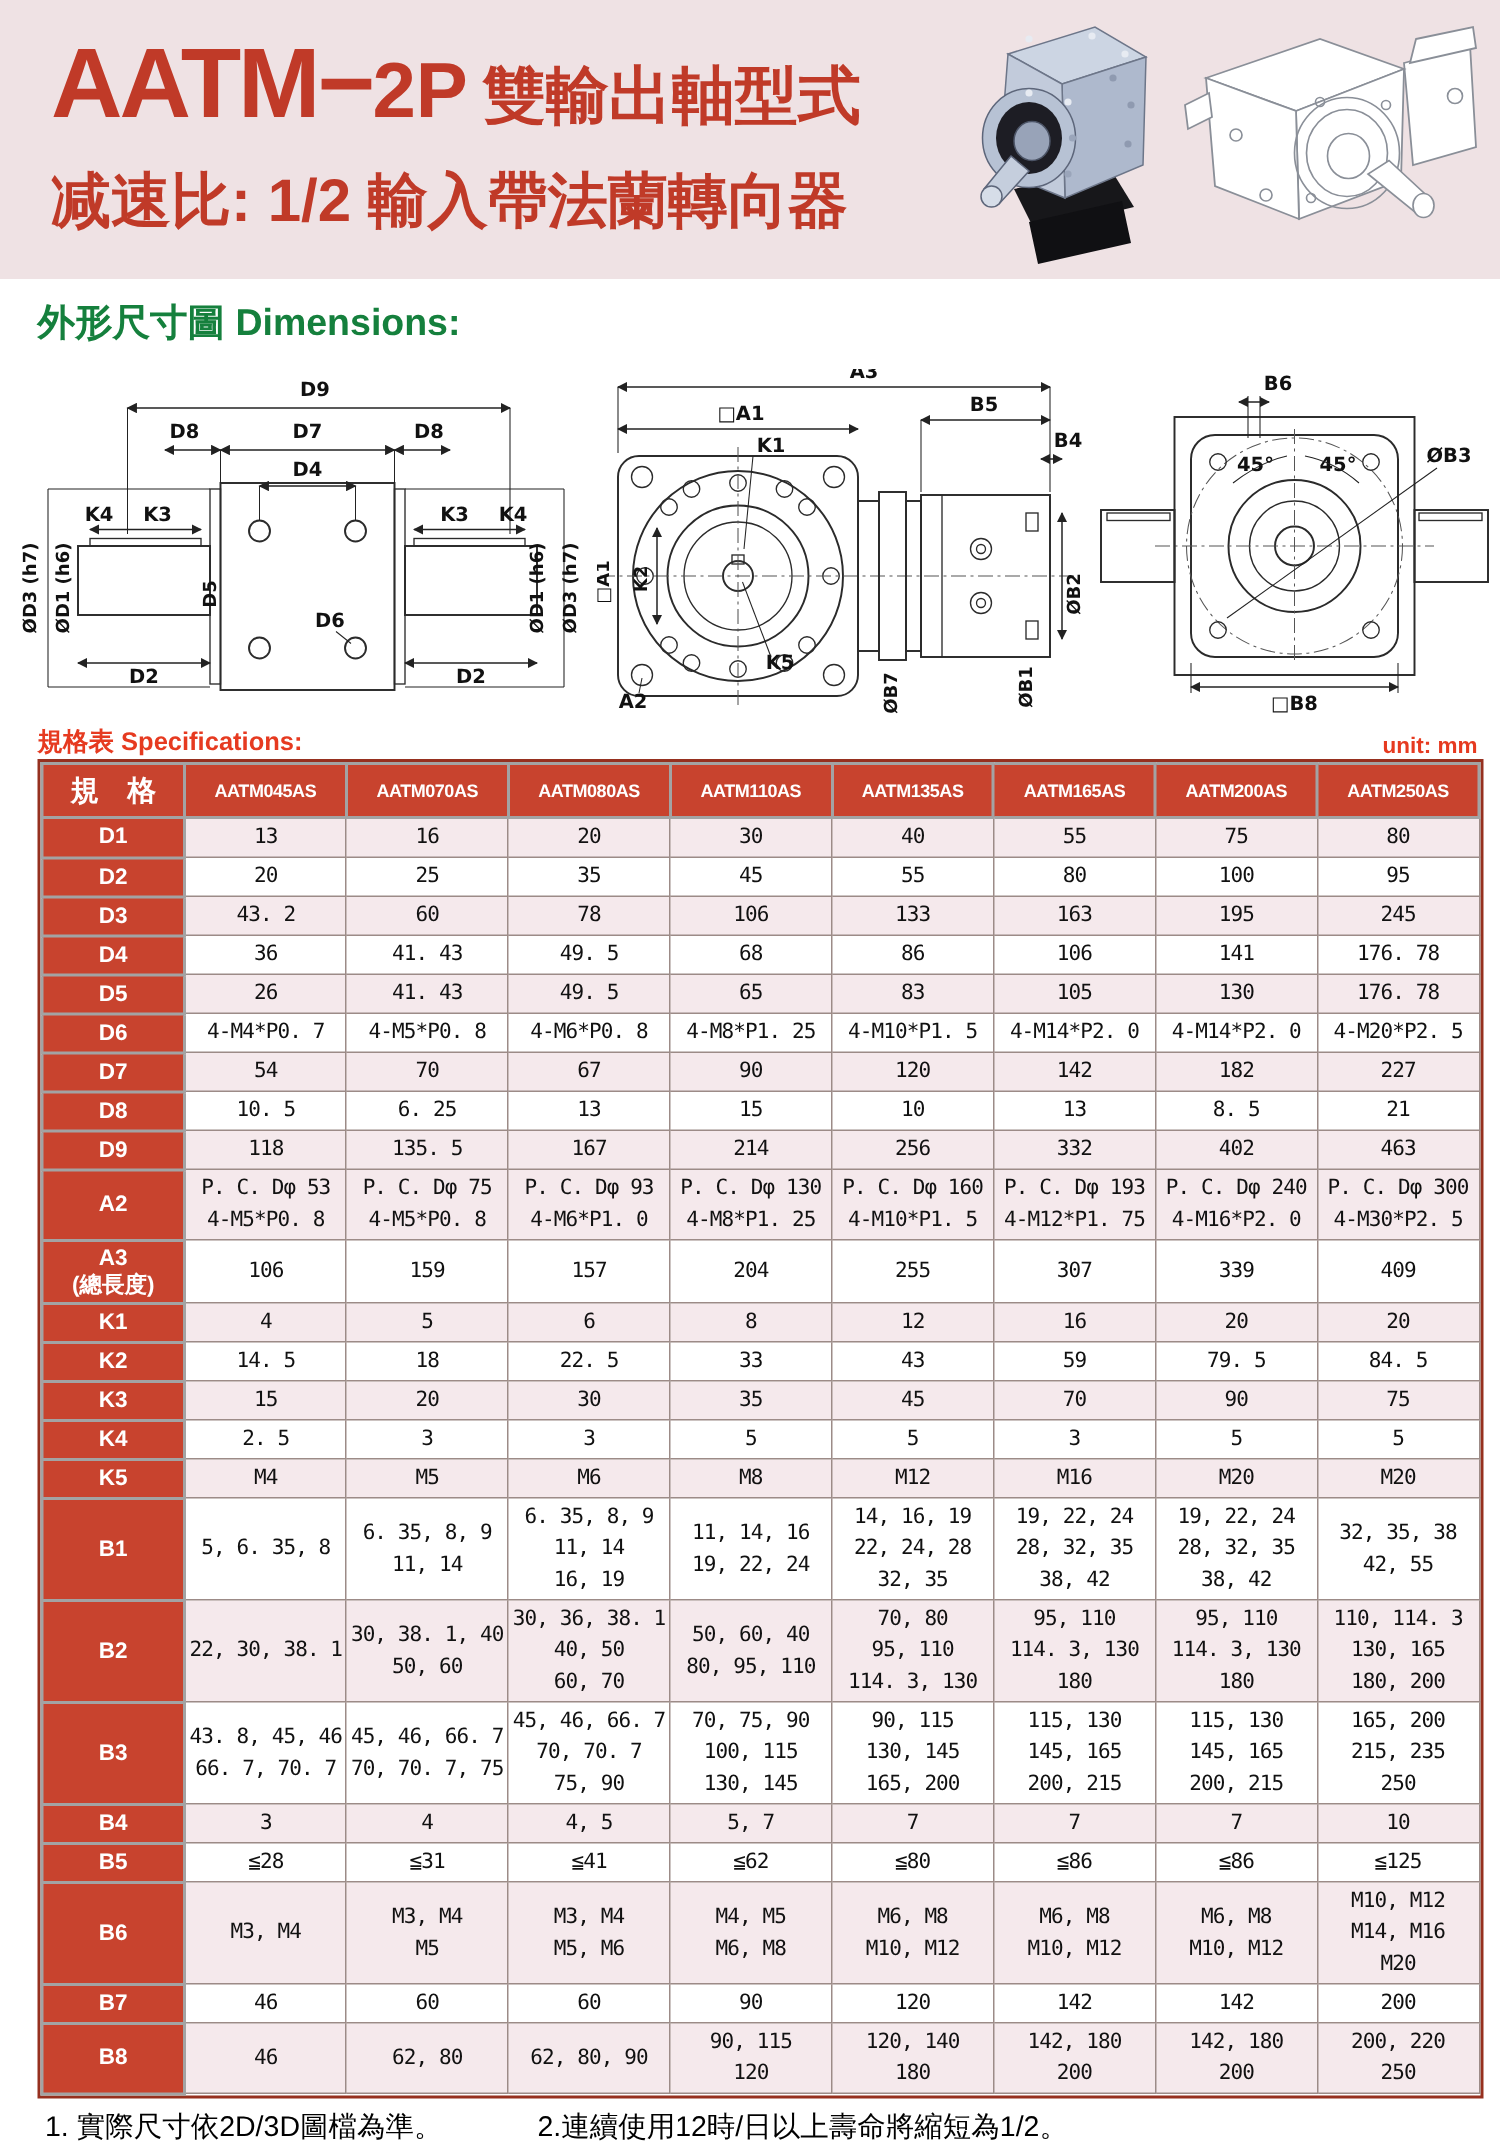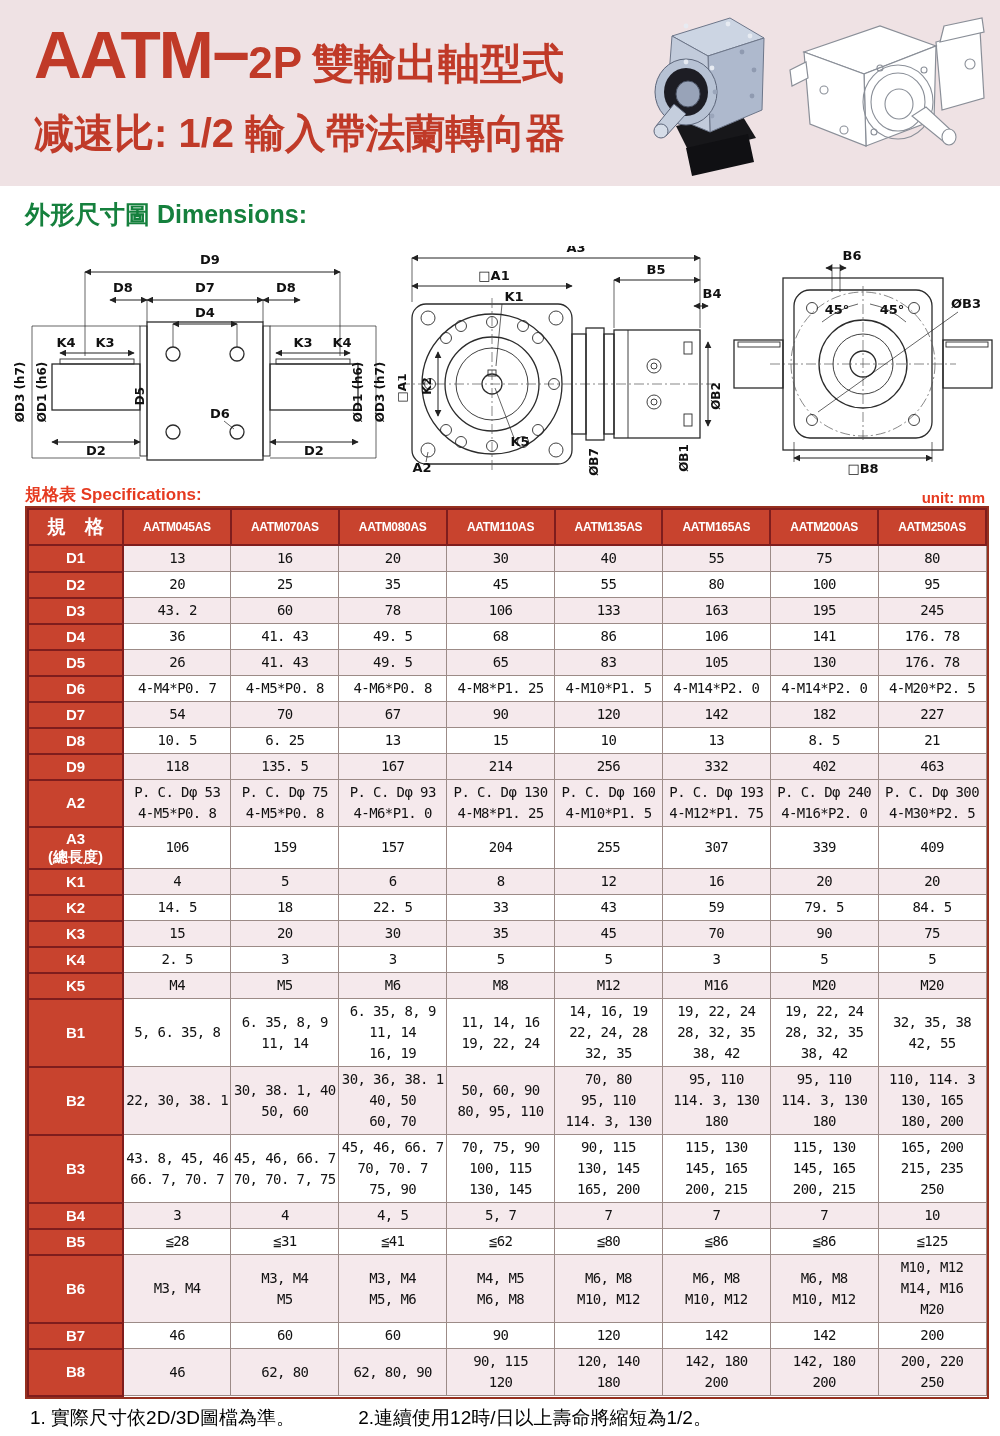--- a/index.html
+++ b/index.html
@@ -5,21 +5,21 @@
   html,body{margin:0;padding:0;}
   body{
     width:1000px;height:1436px;position:relative;background:#fff;
     font-family:"Liberation Sans","DejaVu Sans",sans-serif;color:#111;overflow:hidden;
   }
   
   .band{position:absolute;left:0;top:0;width:1000px;height:186px;background:#efe2e4;}
   .title-block{position:absolute;left:34px;top:22px;color:#c03a28;}
   .t1{white-space:nowrap;font-weight:bold;line-height:1;}
   .t1 .brand{font-size:66px;letter-spacing:-2px;}
-  .t1 .model{font-size:44px;margin-top:48px;}
+  .t1 .model{font-size:52px;margin-top:48px;}
   .t1 .type{font-size:42px;margin-left:10px;}
   .t2{margin-top:18px;font-size:40px;font-weight:bold;white-space:nowrap;}
   .prod1{position:absolute;left:642px;top:8px;}
   .prod2{position:absolute;left:784px;top:12px;}
   
   .dim-heading{position:absolute;left:25px;top:198px;font-size:25px;font-weight:bold;color:#15803d;}
   .spec-line{position:absolute;left:25px;top:483px;width:960px;display:flex;justify-content:space-between;align-items:flex-end;}
   .spec-title{font-size:17px;font-weight:bold;color:#e63a20;}
   .unit{font-size:15px;font-weight:bold;color:#e63a20;}
   
@@ -29,21 +29,21 @@
   svg .dim{stroke:#222;stroke-width:1;fill:none;}
   svg .ext{stroke:#222;stroke-width:0.7;fill:none;}
   svg .cl{stroke:#555;stroke-width:0.7;fill:none;stroke-dasharray:10 3 2 3;}
   svg .lbl{font:bold 13px "DejaVu Sans",sans-serif;fill:#111;text-anchor:middle;}
   svg .lbls{font:bold 12px "DejaVu Sans",sans-serif;fill:#111;text-anchor:middle;}
   
   .tablewrap{position:absolute;left:25px;top:506px;width:960px;border:2px solid #96301f;background:#fff;}
   table.spec{border-collapse:collapse;table-layout:fixed;width:100%;}
   .spec col.c0{width:95px;}
   .spec th,.spec td{border:1px solid #9c8b87;}
-  .spec th.corner,.spec th.model-th,.spec th.rowhead{background:#c8432e;color:#fff;border:2px solid #7f1d1d;}
+  .spec th.corner,.spec th.model-th,.spec th.rowhead{background:#c8432e;color:#fff;border:2px solid #a3a3a3;}
   .spec th.corner{font-size:19px;padding:4px 0;}
   .spec th.model-th{font-size:12px;padding:5px 18px;letter-spacing:-0.3px;}
   .spec th.rowhead{font-size:15px;line-height:1.2;white-space:pre-line;padding:2px 0;}
   .spec td{
     font-family:"DejaVu Sans Mono","Liberation Mono",monospace;
     font-size:14px;letter-spacing:-0.6px;text-align:center;vertical-align:middle;
     padding:2px 0;line-height:1.5;white-space:pre-line;color:#111;background:#fff;
   }
   .spec td.shade{background:#f5e9ec;}
   
@@ -523,21 +523,21 @@
 42, 55</td>
         </tr>
         <tr>
           <th class="rowhead">B2</th>
           <td class="shade">22, 30, 38. 1</td>
           <td class="shade">30, 38. 1, 40
 50, 60</td>
           <td class="shade">30, 36, 38. 1
 40, 50
 60, 70</td>
-          <td class="shade">50, 60, 90
+          <td class="shade">50, 60, 40
 80, 95, 110</td>
           <td class="shade">70, 80
 95, 110
 114. 3, 130</td>
           <td class="shade">95, 110
 114. 3, 130
 180</td>
           <td class="shade">95, 110
 114. 3, 130
 180</td>

